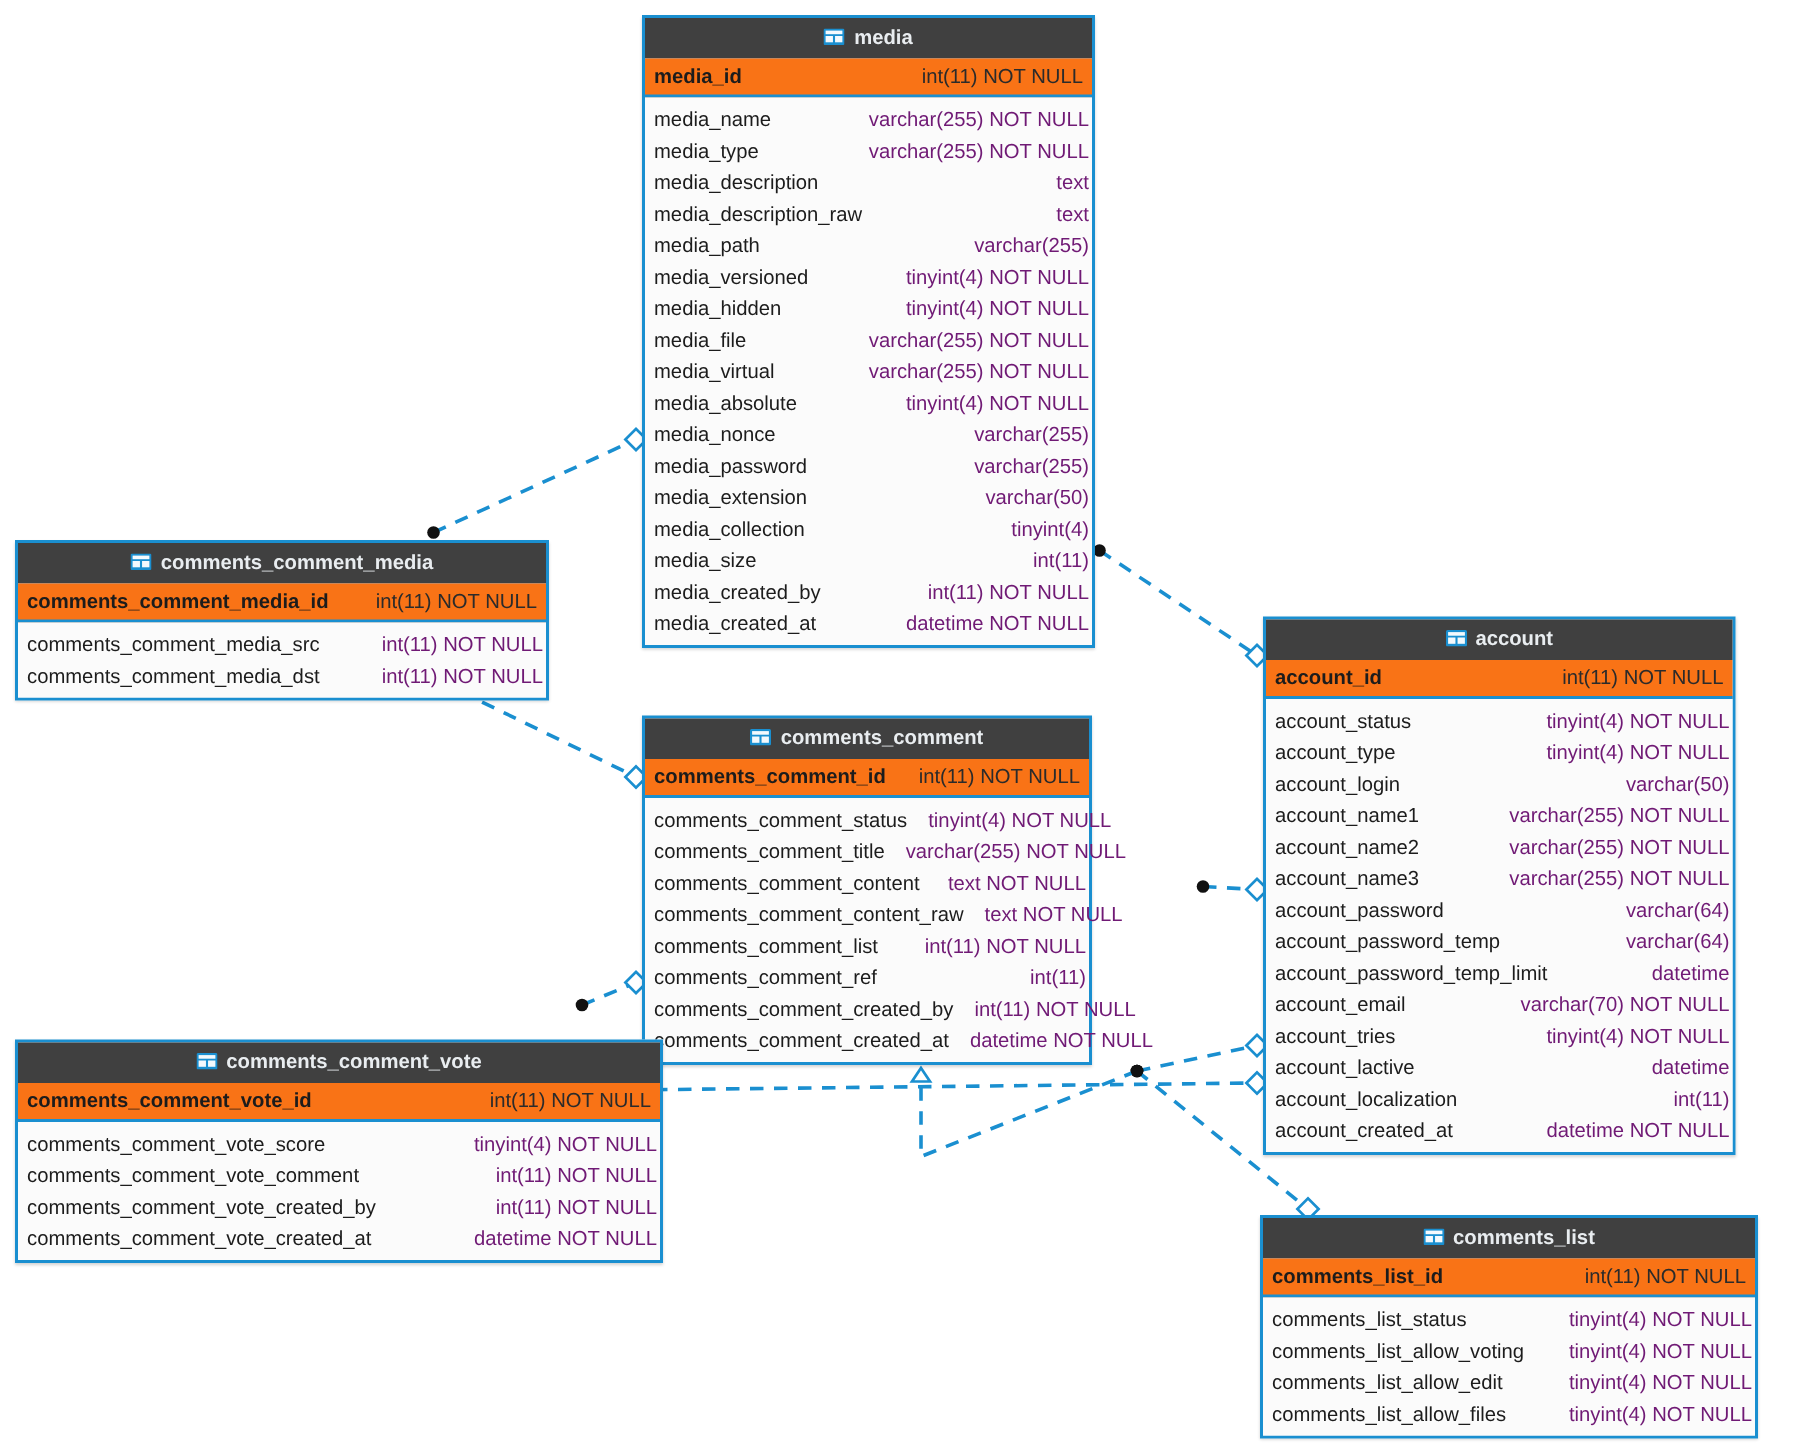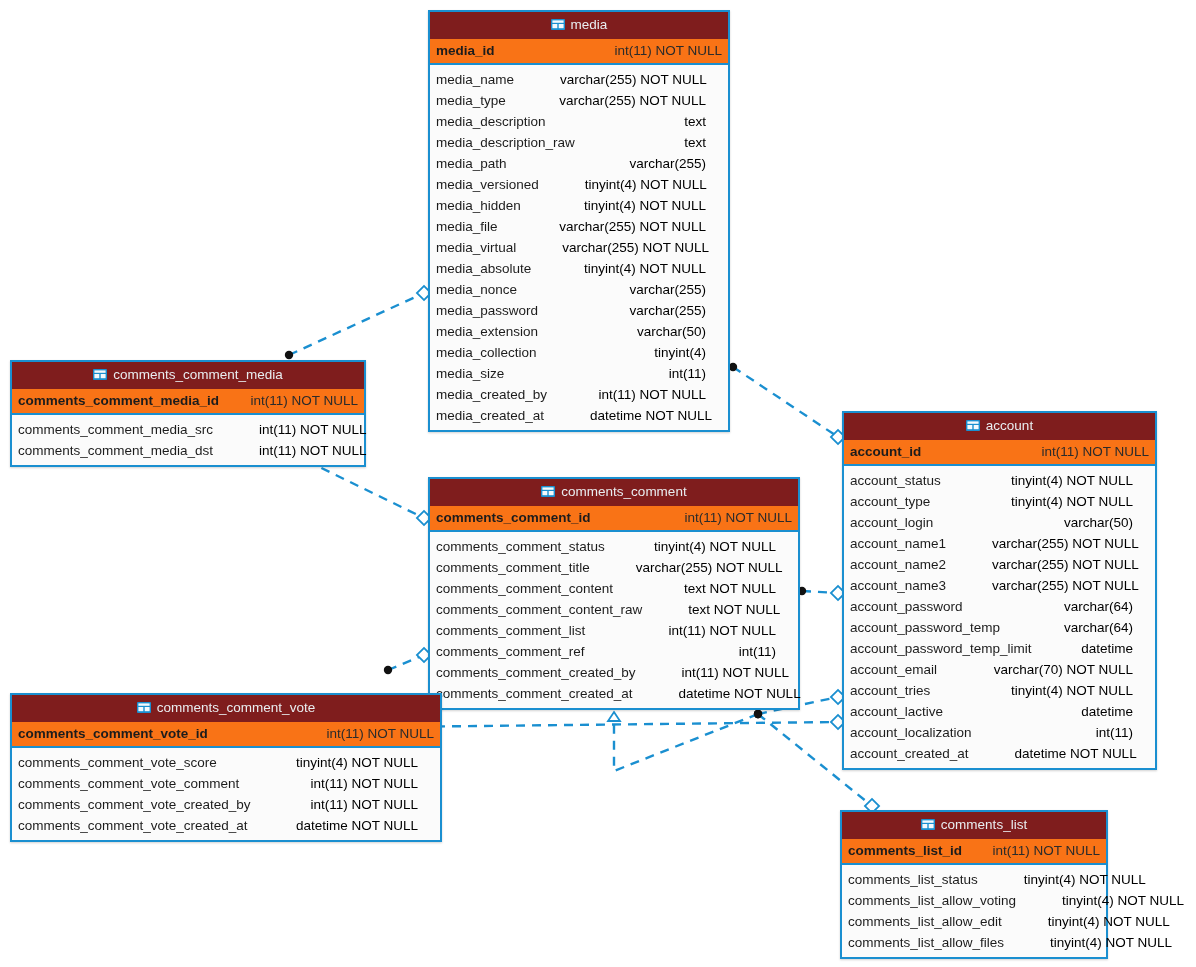--- a/index.html
+++ b/index.html
@@ -27,31 +27,32 @@
     pointer-events: none;
   }
   .table-box {
     position: absolute;
     box-sizing: border-box;
     border: 2px solid #1a8fd0;
     background: #fbfbfb;
     box-shadow: 0 1px 2px rgba(0,0,0,0.18);
   }
   .tbl-header {
-    background: #7f1d1d;
+    background: #404040;
     color: #e9edf0;
     font-size: 13.5px;
     line-height: 1;
     padding: 6px 6px 7px 6px;
     text-align: center;
     white-space: nowrap;
     display: flex;
     align-items: center;
     justify-content: center;
     gap: 6px;
+    font-weight: bold;
   }
   .tbl-icon {
     display: inline-block;
     width: 14px;
     height: 11px;
     flex: 0 0 auto;
     position: relative;
   }
   .tbl-icon svg { display: block; }
   .pk-row {
@@ -72,29 +73,28 @@
     color: #2b2b2b;
     padding-left: 14px;
   }
   .field-list {
     padding: 4px 0 4px 0;
     background: #fbfbfb;
   }
   .field-row {
     display: flex;
     justify-content: space-between;
-    padding: 1px 22px 1px 6px;
+    padding: 1px 2px 1px 6px;
     font-size: 13.5px;
     line-height: 19px;
     white-space: nowrap;
     color: #1c1c1c;
-    gap: 32px;
   }
   .field-row .col-type {
-    color: #000000;
+    color: #701a75;
     padding-left: 14px;
   }
 </style>
 </head>
 <body>
 
 <div id="canvas">
 
   <svg id="edge-layer" viewBox="0 0 1196 967" xmlns="http://www.w3.org/2000/svg">
       <g>
@@ -268,21 +268,21 @@
           <div class="field-row">
             <span class="col-name">comments_comment_media_src</span>
             <span class="col-type">int(11) NOT NULL</span>
           </div>
           <div class="field-row">
             <span class="col-name">comments_comment_media_dst</span>
             <span class="col-type">int(11) NOT NULL</span>
           </div>
         </div>
       </div>
-      <div class="table-box" style="left: 428px; top: 477px; width: 372px;">
+      <div class="table-box" style="left: 428px; top: 477px; width: 300px;">
         <div class="tbl-header">
           <span class="tbl-icon">
             <svg width="14" height="11" viewBox="0 0 14 11">
               <rect x="0" y="0" width="14" height="11" rx="1" fill="#1a8fd0"></rect>
               <rect x="1.4" y="1.4" width="11.2" height="2.4" fill="#ffffff" opacity="0.95"></rect>
               <rect x="1.4" y="5" width="4.9" height="4.2" fill="#ffffff" opacity="0.95"></rect>
               <rect x="7.7" y="5" width="4.9" height="4.2" fill="#ffffff" opacity="0.95"></rect>
             </svg>
           </span>
           <span>comments_comment</span>
@@ -429,21 +429,21 @@
           <div class="field-row">
             <span class="col-name">account_localization</span>
             <span class="col-type">int(11)</span>
           </div>
           <div class="field-row">
             <span class="col-name">account_created_at</span>
             <span class="col-type">datetime NOT NULL</span>
           </div>
         </div>
       </div>
-      <div class="table-box" style="left: 840px; top: 810px; width: 268px;">
+      <div class="table-box" style="left: 840px; top: 810px; width: 332px;">
         <div class="tbl-header">
           <span class="tbl-icon">
             <svg width="14" height="11" viewBox="0 0 14 11">
               <rect x="0" y="0" width="14" height="11" rx="1" fill="#1a8fd0"></rect>
               <rect x="1.4" y="1.4" width="11.2" height="2.4" fill="#ffffff" opacity="0.95"></rect>
               <rect x="1.4" y="5" width="4.9" height="4.2" fill="#ffffff" opacity="0.95"></rect>
               <rect x="7.7" y="5" width="4.9" height="4.2" fill="#ffffff" opacity="0.95"></rect>
             </svg>
           </span>
           <span>comments_list</span>

